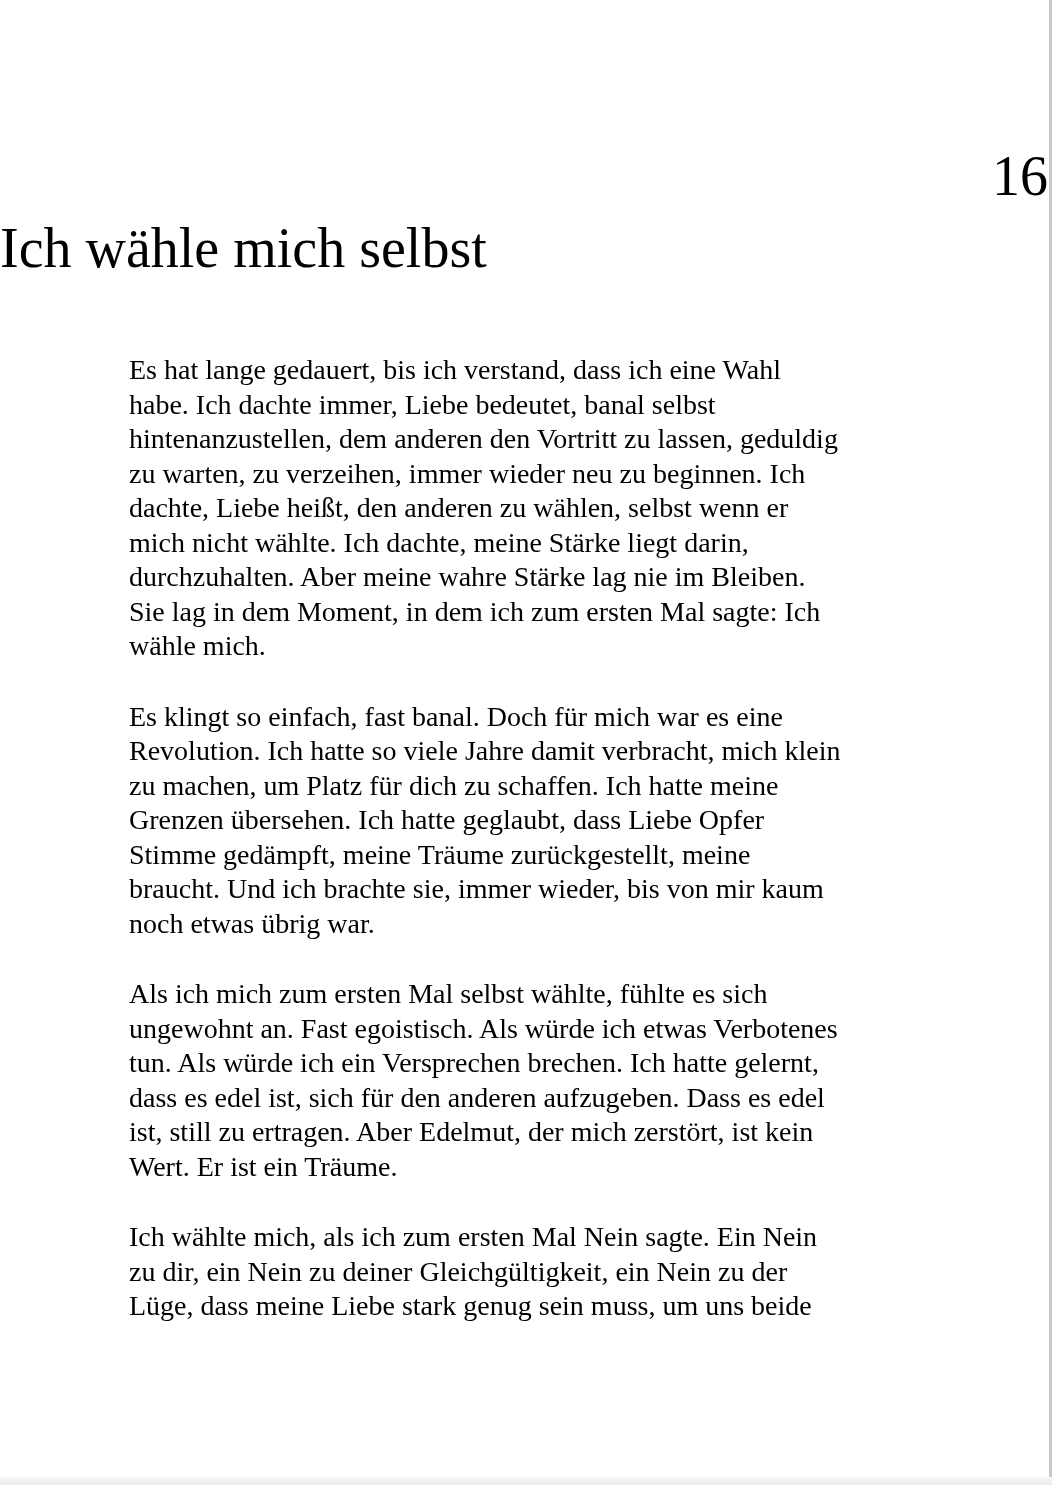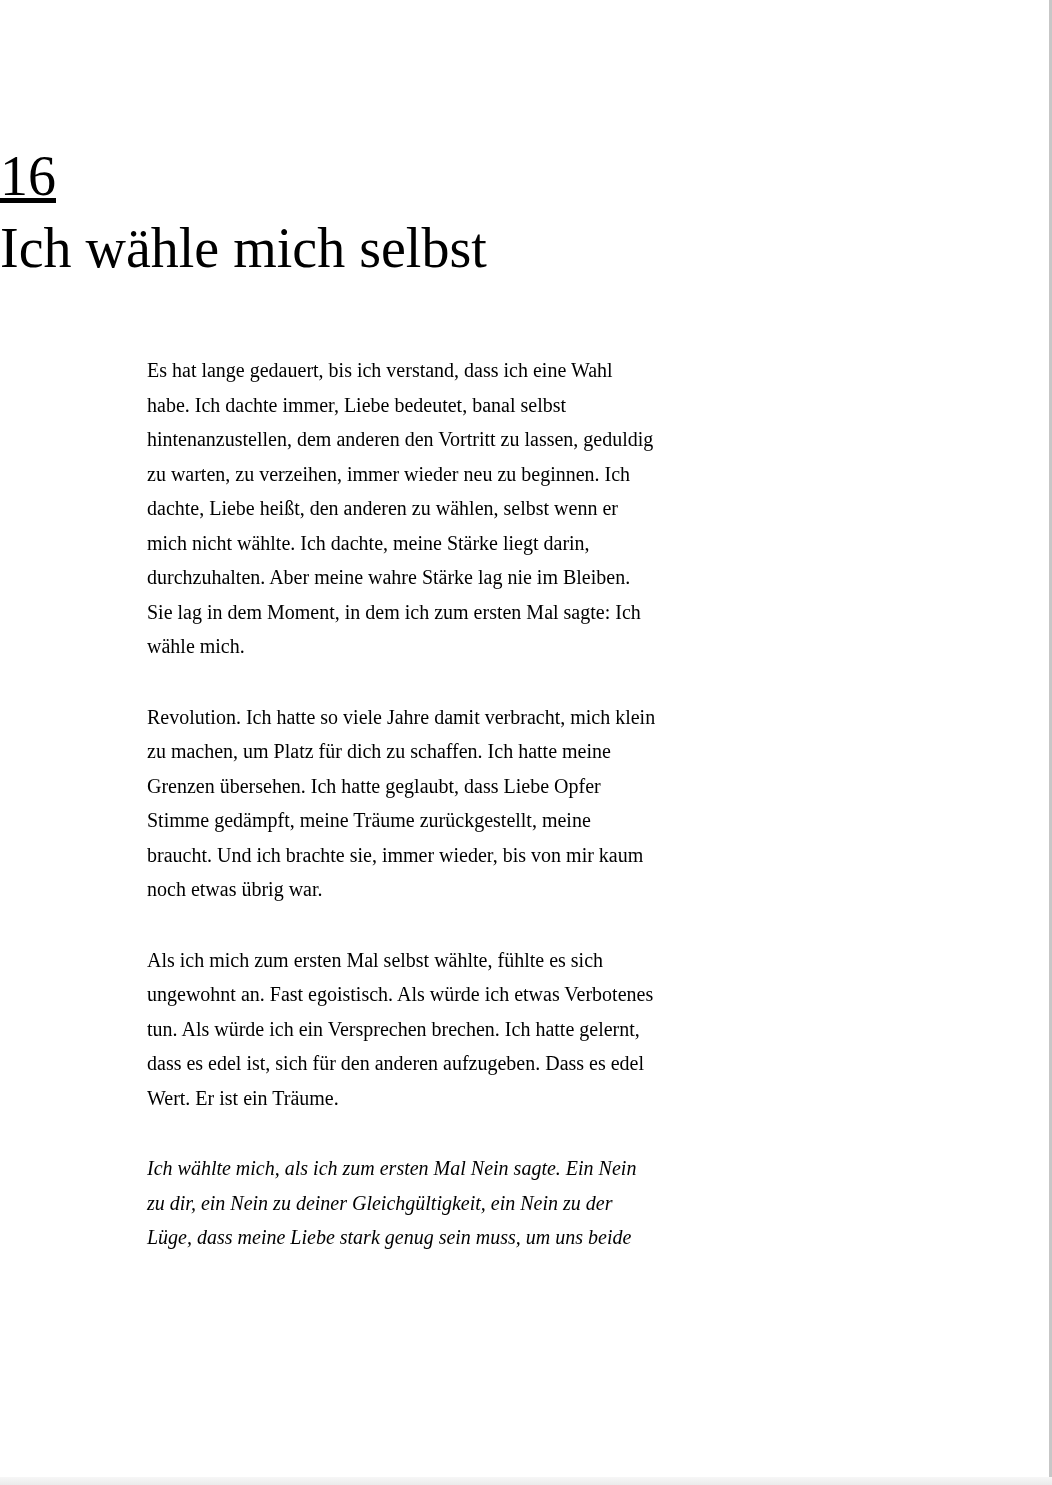--- a/index.html
+++ b/index.html
@@ -18,50 +18,48 @@
   .book-page {
     position: absolute;
     inset: 0;
     background: #ffffff;
   }
   .chapter-number {
     position: absolute;
     top: 148px;
     left: 0;
     right: 4px;
-    text-align: left;
+    text-align: right;
     font-size: 56px;
     line-height: 1;
     white-space: nowrap;
-    text-decoration: underline;
   }
   .chapter-title {
     position: absolute;
     top: 216px;
     left: 0;
     right: 4px;
     text-align: left;
     font-size: 56px;
     line-height: 1.15;
     white-space: nowrap;
   }
   .page-body {
     position: absolute;
     top: 353px;
-    left: 147px;
+    left: 129px;
     width: 800px;
-    font-size: 20px;
+    font-size: 28px;
     line-height: 34.5px;
   }
   .paragraph {
     margin: 0 0 36px 0;
   }
   .paragraph:last-child {
     margin-bottom: 0;
-    font-style: italic;
   }
   .text-line {
     white-space: nowrap;
   }
   .page-edge-line {
     position: absolute;
     top: 0;
     right: 0;
     width: 3px;
     height: 100%;
@@ -91,32 +89,34 @@
         <div class="text-line">habe. Ich dachte immer, Liebe bedeutet, banal selbst</div>
         <div class="text-line">hintenanzustellen, dem anderen den Vortritt zu lassen, geduldig</div>
         <div class="text-line">zu warten, zu verzeihen, immer wieder neu zu beginnen. Ich</div>
         <div class="text-line">dachte, Liebe heißt, den anderen zu wählen, selbst wenn er</div>
         <div class="text-line">mich nicht wählte. Ich dachte, meine Stärke liegt darin,</div>
         <div class="text-line">durchzuhalten. Aber meine wahre Stärke lag nie im Bleiben.</div>
         <div class="text-line">Sie lag in dem Moment, in dem ich zum ersten Mal sagte: Ich</div>
         <div class="text-line">wähle mich.</div>
       </div>
       <div class="paragraph">
+        <div class="text-line">Es klingt so einfach, fast banal. Doch für mich war es eine</div>
         <div class="text-line">Revolution. Ich hatte so viele Jahre damit verbracht, mich klein</div>
         <div class="text-line">zu machen, um Platz für dich zu schaffen. Ich hatte meine</div>
         <div class="text-line">Grenzen übersehen. Ich hatte geglaubt, dass Liebe Opfer</div>
         <div class="text-line">Stimme gedämpft, meine Träume zurückgestellt, meine</div>
         <div class="text-line">braucht. Und ich brachte sie, immer wieder, bis von mir kaum</div>
         <div class="text-line">noch etwas übrig war.</div>
       </div>
       <div class="paragraph">
         <div class="text-line">Als ich mich zum ersten Mal selbst wählte, fühlte es sich</div>
         <div class="text-line">ungewohnt an. Fast egoistisch. Als würde ich etwas Verbotenes</div>
         <div class="text-line">tun. Als würde ich ein Versprechen brechen. Ich hatte gelernt,</div>
         <div class="text-line">dass es edel ist, sich für den anderen aufzugeben. Dass es edel</div>
+        <div class="text-line">ist, still zu ertragen. Aber Edelmut, der mich zerstört, ist kein</div>
         <div class="text-line">Wert. Er ist ein Träume.</div>
       </div>
       <div class="paragraph">
         <div class="text-line">Ich wählte mich, als ich zum ersten Mal Nein sagte. Ein Nein</div>
         <div class="text-line">zu dir, ein Nein zu deiner Gleichgültigkeit, ein Nein zu der</div>
         <div class="text-line">Lüge, dass meine Liebe stark genug sein muss, um uns beide</div>
       </div>
     </div>
 
   <div class="page-edge-line"></div>

